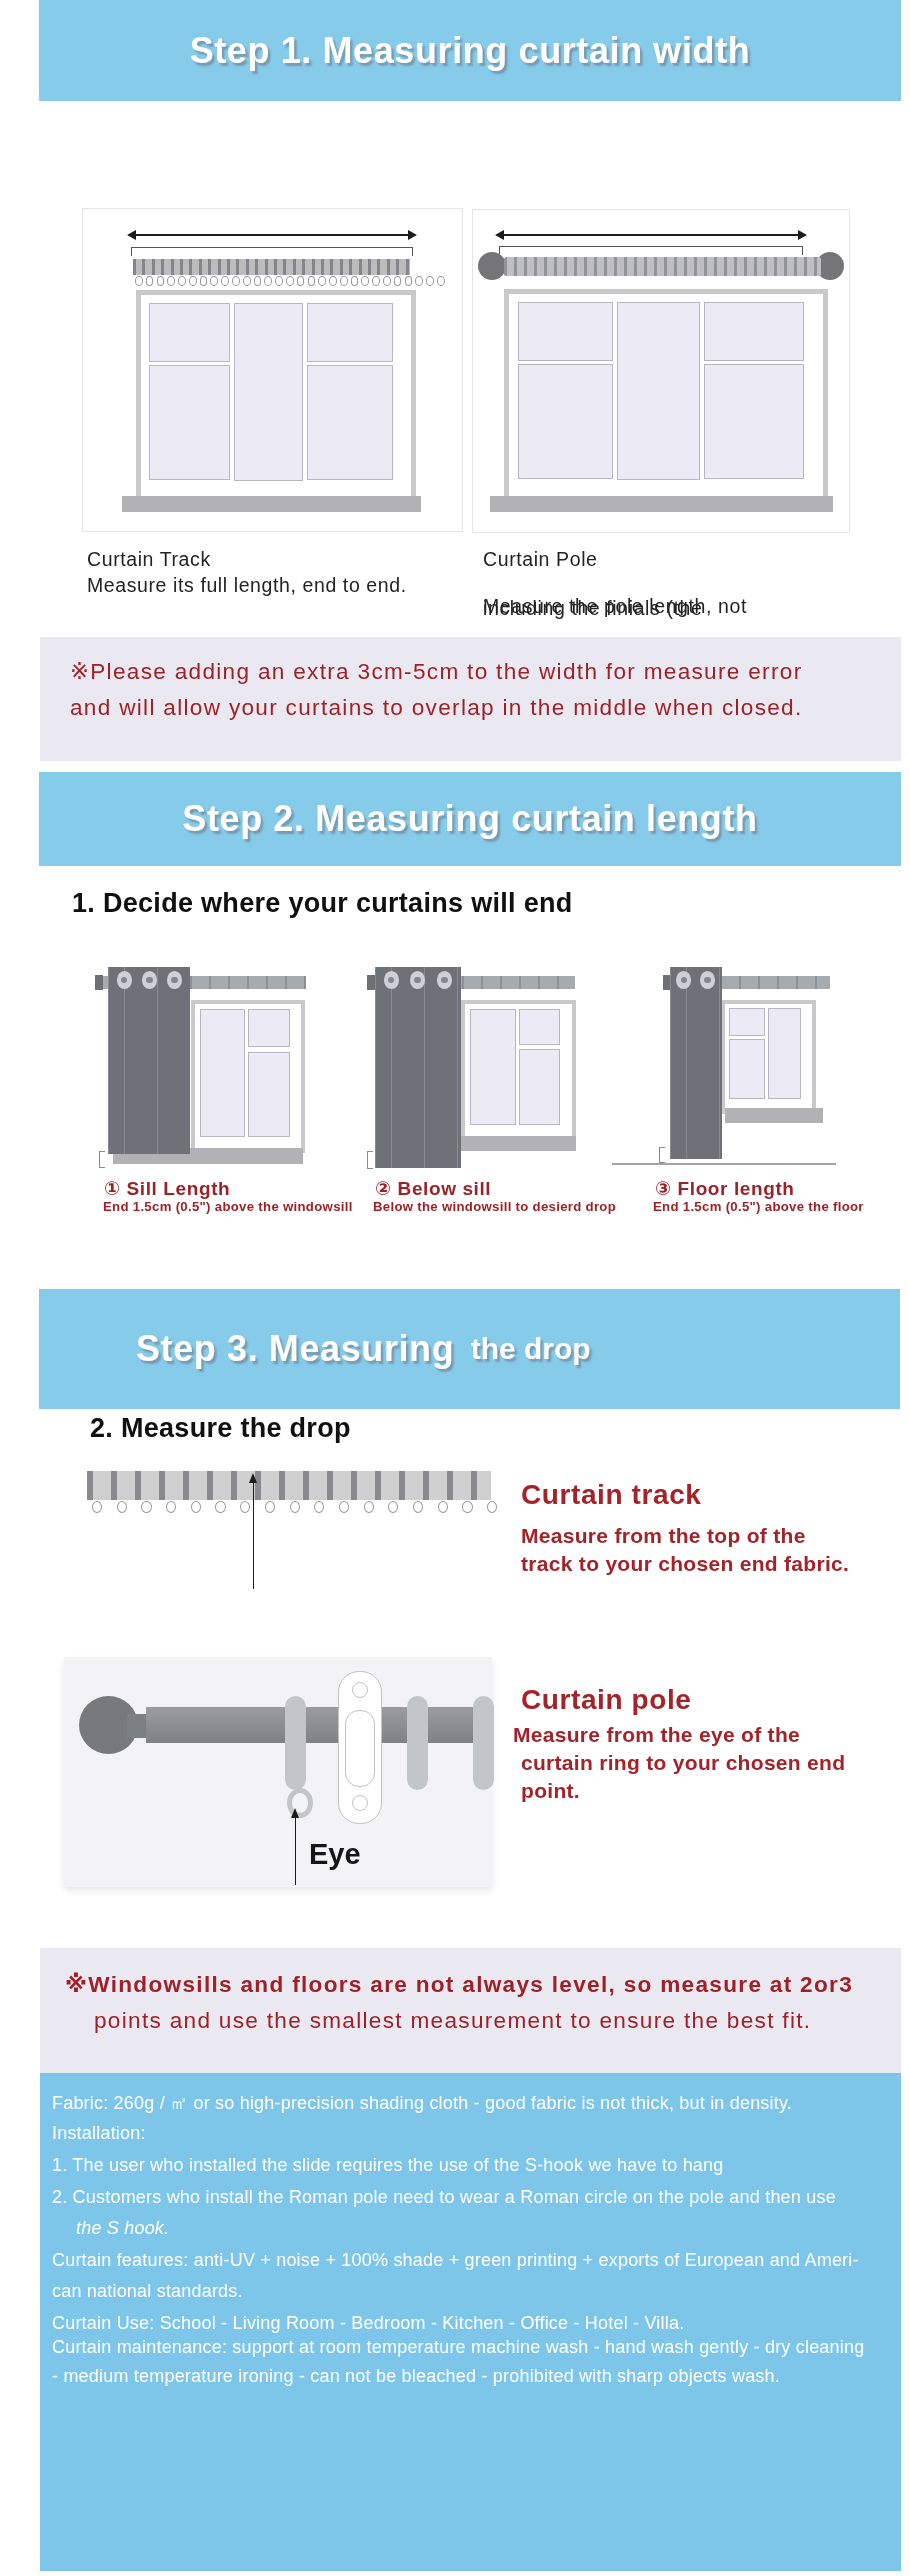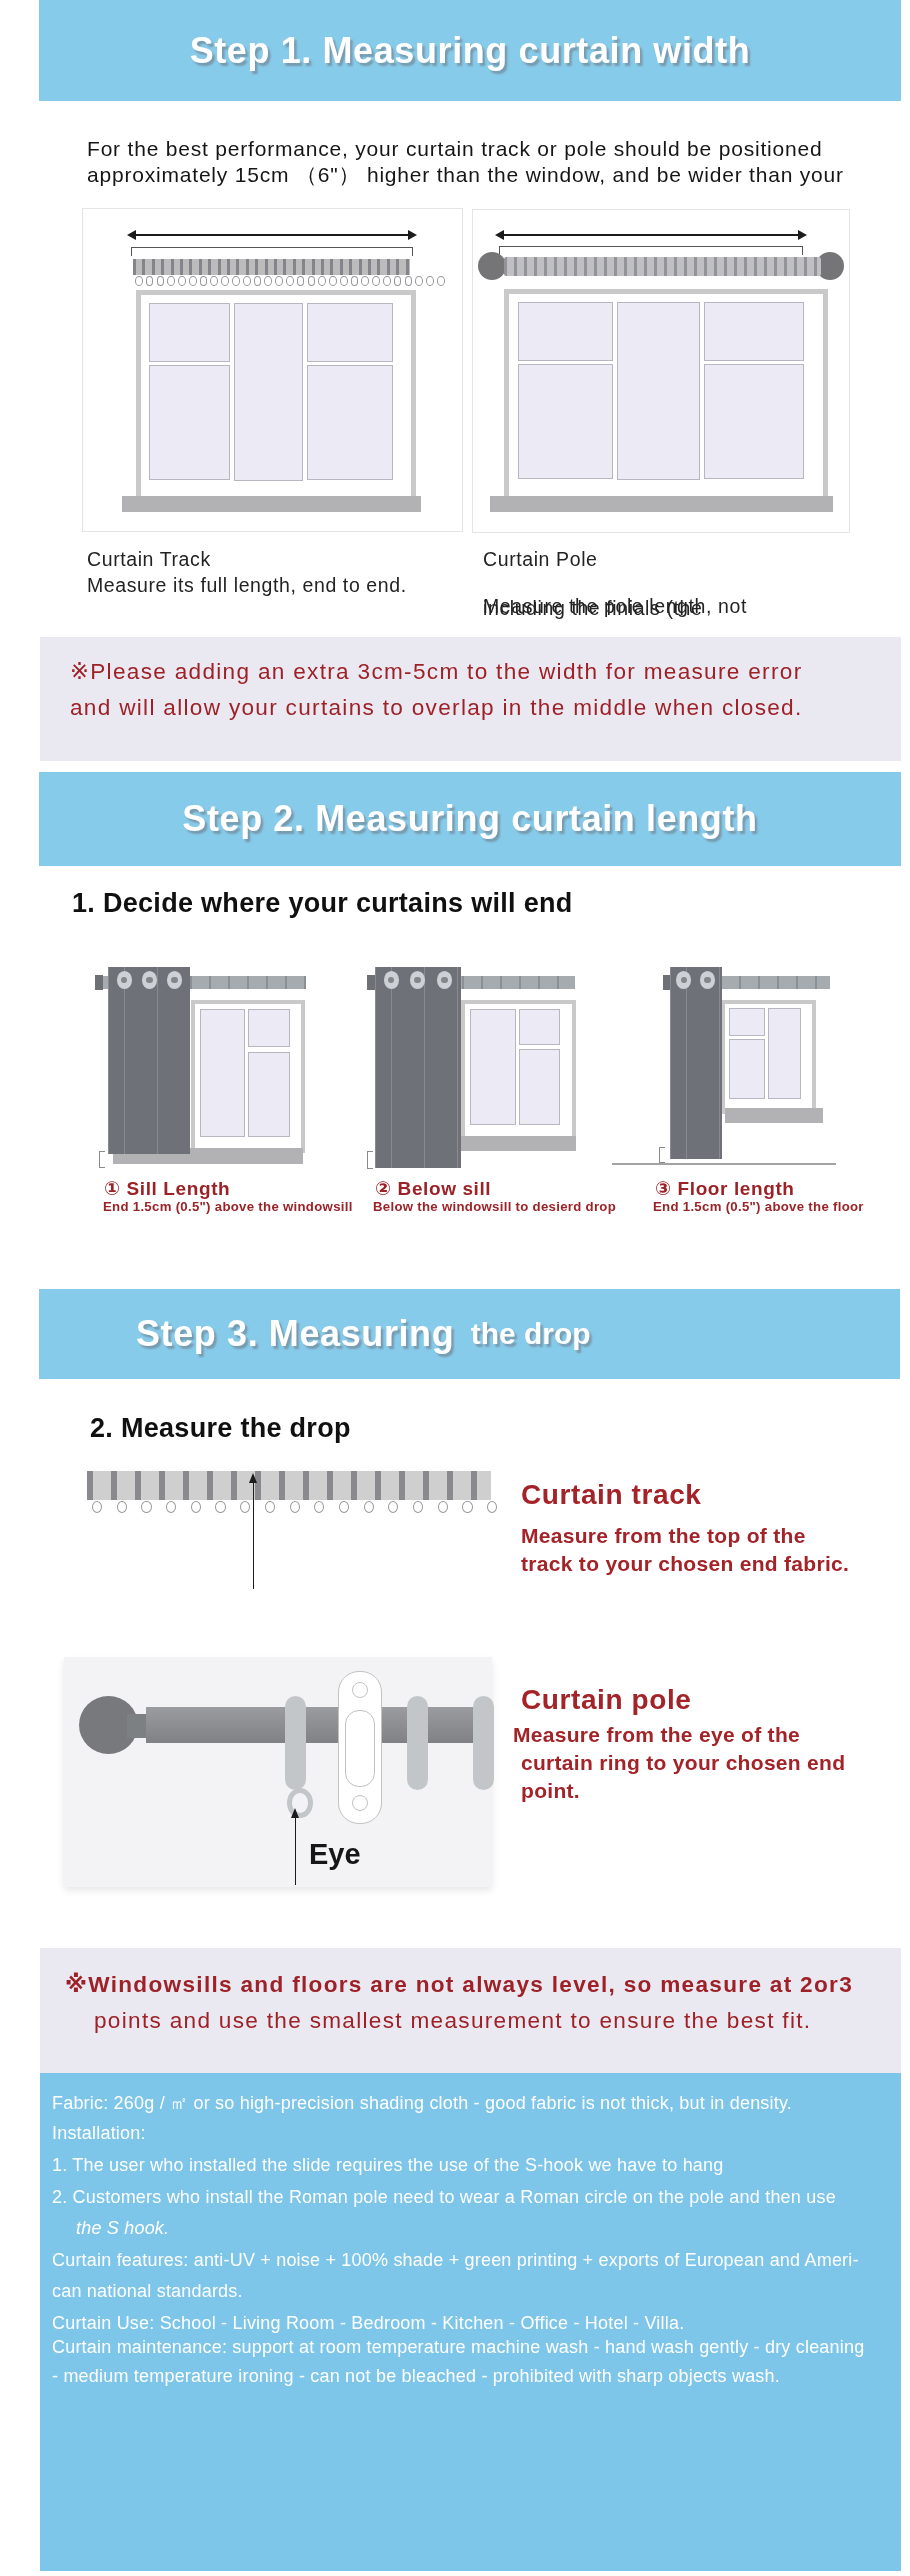--- a/index.html
+++ b/index.html
@@ -5,21 +5,21 @@
   html,body{margin:0;padding:0;background:#fff;}
   .page{position:relative;width:910px;height:2576px;background:#fff;overflow:hidden;
         font-family:"Liberation Sans","DejaVu Sans",sans-serif;}
   
   .banner{position:absolute;left:39px;width:862px;background:#87cbea;color:#fff;
           display:flex;align-items:center;justify-content:center;
           font-weight:700;font-size:36px;letter-spacing:0.6px;
           text-shadow:2.5px 2.5px 1.9px rgba(105,115,125,.55);white-space:nowrap;}
   .banner.b1{top:0;height:101px;}
   .banner.b2{top:752px;height:94px;margin-top:20px;}
-  .banner.b3{top:1289px;height:90px;justify-content:flex-start;padding-left:97px;width:764px;}
+  .banner.b3{top:1289px;height:120px;justify-content:flex-start;padding-left:97px;width:764px;}
   .banner .sub{font-size:30px;margin-left:16.4px;letter-spacing:0;}
   
   .intro{position:absolute;left:87px;top:136px;font-size:21px;color:#161616;
          letter-spacing:0.8px;line-height:26px;font-weight:500;}
   
   .dbox{position:absolute;background:#fff;border:1.3px solid #e4e4e4;}
   .dbox.left{left:82px;top:208px;width:379px;height:322px;}
   .dbox.right{left:472px;top:209px;width:376px;height:322px;}
   .harrow{position:absolute;height:1.9px;background:#1c1c1c;}
   .harrow::before,.harrow::after{content:"";position:absolute;top:-4.4px;width:0;height:0;
@@ -94,24 +94,20 @@
 </style>
 </head>
 <body>
 
 <div class="page">
 
   <div class="banner b1">
     <span>Step 1. Measuring curtain width</span>
   </div>
 
-  <div class="intro">
-    <div>For the best performance, your curtain track or pole should be positioned</div>
-    <div>approximately 15cm （6"） higher than the window, and be wider than your</div>
-  </div>
 
   <div class="dbox left">
     <div class="harrow" style="left:52px;top:25px;width:274px;"></div>
     <div class="bracket" style="left:48px;top:38px;width:280px;"></div>
     <div class="track-bar" style="left:50px;top:50px;width:277px;height:16.4px;"></div>
     <div class="rings-sm" style="left:52px;top:67px;">
         <i></i>
         <i></i>
         <i></i>
         <i></i>

